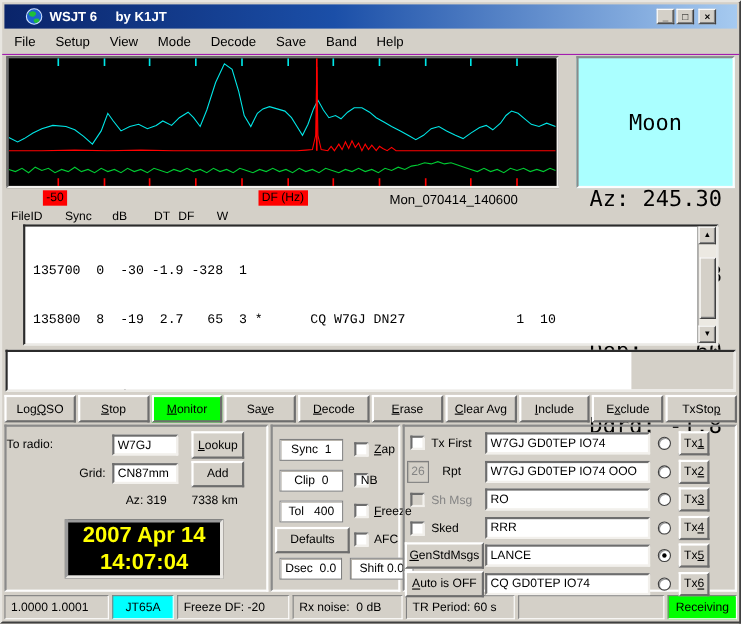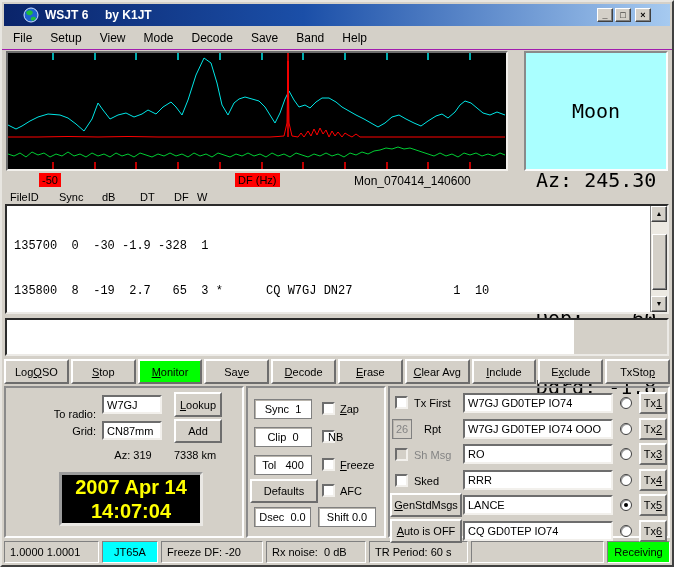--- a/index.html
+++ b/index.html
@@ -41,21 +41,21 @@
   .marker { position:absolute; top:2px; background:#ff0000; color:#000;
     padding:1px 3px; font-size:11px; }
   .marker.min { left:37px; }
   .marker.df { left:233px; }
   .filename { position:absolute; left:352px; top:3px; font-size:12px; }
 
   .col-headers { position:relative; height:13px; font-size:11px; }
   .col-headers span { position:absolute; top:0; }
 
   
-  .decode-box { position:relative; margin:0 3px; height:110px; background:#fff;
+  .decode-box { position:relative; margin:0 19px; height:110px; background:#fff;
     border:2px solid; border-color:#2b2b2b #eceae6 #eceae6 #2b2b2b; overflow:hidden; }
   .decode-text { font-family:"Liberation Mono", monospace; font-size:12px; line-height:15px;
     white-space:pre; padding:3px 0 0 7px; }
   .scrollbar { position:absolute; top:0; right:0; width:17px; height:100%;
     background:#ece9e2; border-left:1px solid #808080; display:flex; flex-direction:column; }
   .sb-btn { height:16px; background:#d4d0c8; border:1px solid;
     border-color:#fff #404040 #404040 #fff; box-shadow:inset -1px -1px 0 #808080;
     font-size:7px; text-align:center; line-height:14px; color:#000; }
   .sb-track { flex:1; }
   .sb-thumb { position:absolute; top:28px; left:1px; width:15px; height:56px; background:#d4d0c8;
@@ -69,21 +69,21 @@
   .button-row { display:flex; gap:2px; margin:3px 2px 0 2px; height:25px; }
   .tool-btn { flex:1; background:#d4d0c8; border:2px solid;
     border-color:#fff #6d6d6d #6d6d6d #fff; font-size:11px;
     display:flex; align-items:center; justify-content:center; }
   .tool-btn.active { background:#00ff00; }
 
   
   .bottom { display:flex; margin:2px 2px 0 2px; height:152px; gap:2px; }
   .panel { border:2px solid; border-color:#8a8a8a #fdfdfd #fdfdfd #8a8a8a; position:relative; }
   .panel.left { width:240px; }
-  .panel.mid { width:140px; }
+  .panel.mid { width:118px; }
   .panel.right { flex:1; }
 
   .lbl { position:absolute; font-size:11px; }
   .field { position:absolute; background:#fff; border:2px solid;
     border-color:#6d6d6d #f2f0ec #f2f0ec #6d6d6d; font-size:11px;
     font-family:"Liberation Sans", sans-serif; padding:0 3px; }
   input.field { outline:none; }
   .btn { position:absolute; background:#d4d0c8; border:2px solid;
     border-color:#fff #6d6d6d #6d6d6d #fff; font-size:11px;
     display:flex; align-items:center; justify-content:center; }
@@ -179,21 +179,21 @@
     <span class="marker min">-50</span>
     <span class="marker df">DF (Hz)</span>
     <span class="filename">Mon_070414_140600</span>
   </div>
 
   <div class="col-headers">
     <span style="left:8px">FileID</span>
     <span style="left:57px">Sync</span>
     <span style="left:100px">dB</span>
     <span style="left:138px">DT</span>
-    <span style="left:172px">DF</span>
+    <span style="left:160px">DF</span>
     <span style="left:195px">W</span>
   </div>
 
   <div class="decode-box">
     <div class="decode-text">
       <div>135700  0  -30 -1.9 -328  1</div>
       <div>135800  8  -19  2.7   65  3 *      CQ W7GJ DN27              1  10</div>
       
       
       
@@ -224,21 +224,21 @@
     <button class="tool-btn"><u>E</u>rase</button>
     <button class="tool-btn"><u>C</u>lear Avg</button>
     <button class="tool-btn"><u>I</u>nclude</button>
     <button class="tool-btn">E<u>x</u>clude</button>
     <button class="tool-btn">TxSto<u>p</u></button>
   </div>
 
   <div class="bottom">
 
     <div class="panel left">
-      <span class="lbl" style="left:0;top:20px;width:90px;text-align:right">To radio:</span>
+      <span class="lbl" style="left:0;top:10px;width:90px;text-align:left">To radio:</span>
       <input class="field" style="left: 96px; top: 7px; width: 60px; height: 19px;" value="W7GJ">
       <button class="btn" style="left:168px;top:4px;width:48px;height:25px"><u>L</u>ookup</button>
 
       <span class="lbl" style="left:0;top:37px;width:90px;text-align:right">Grid:</span>
       <input class="field" style="left: 96px; top: 33px; width: 60px; height: 19px;" value="CN87mm">
       <button class="btn" style="left:168px;top:31px;width:48px;height:24px">Add</button>
 
       <span class="lbl" style="left:96px;top:61px;width:62px;text-align:center">Az: 319</span>
       <span class="lbl" style="left:168px;top:61px;width:50px">7338 km</span>
 

